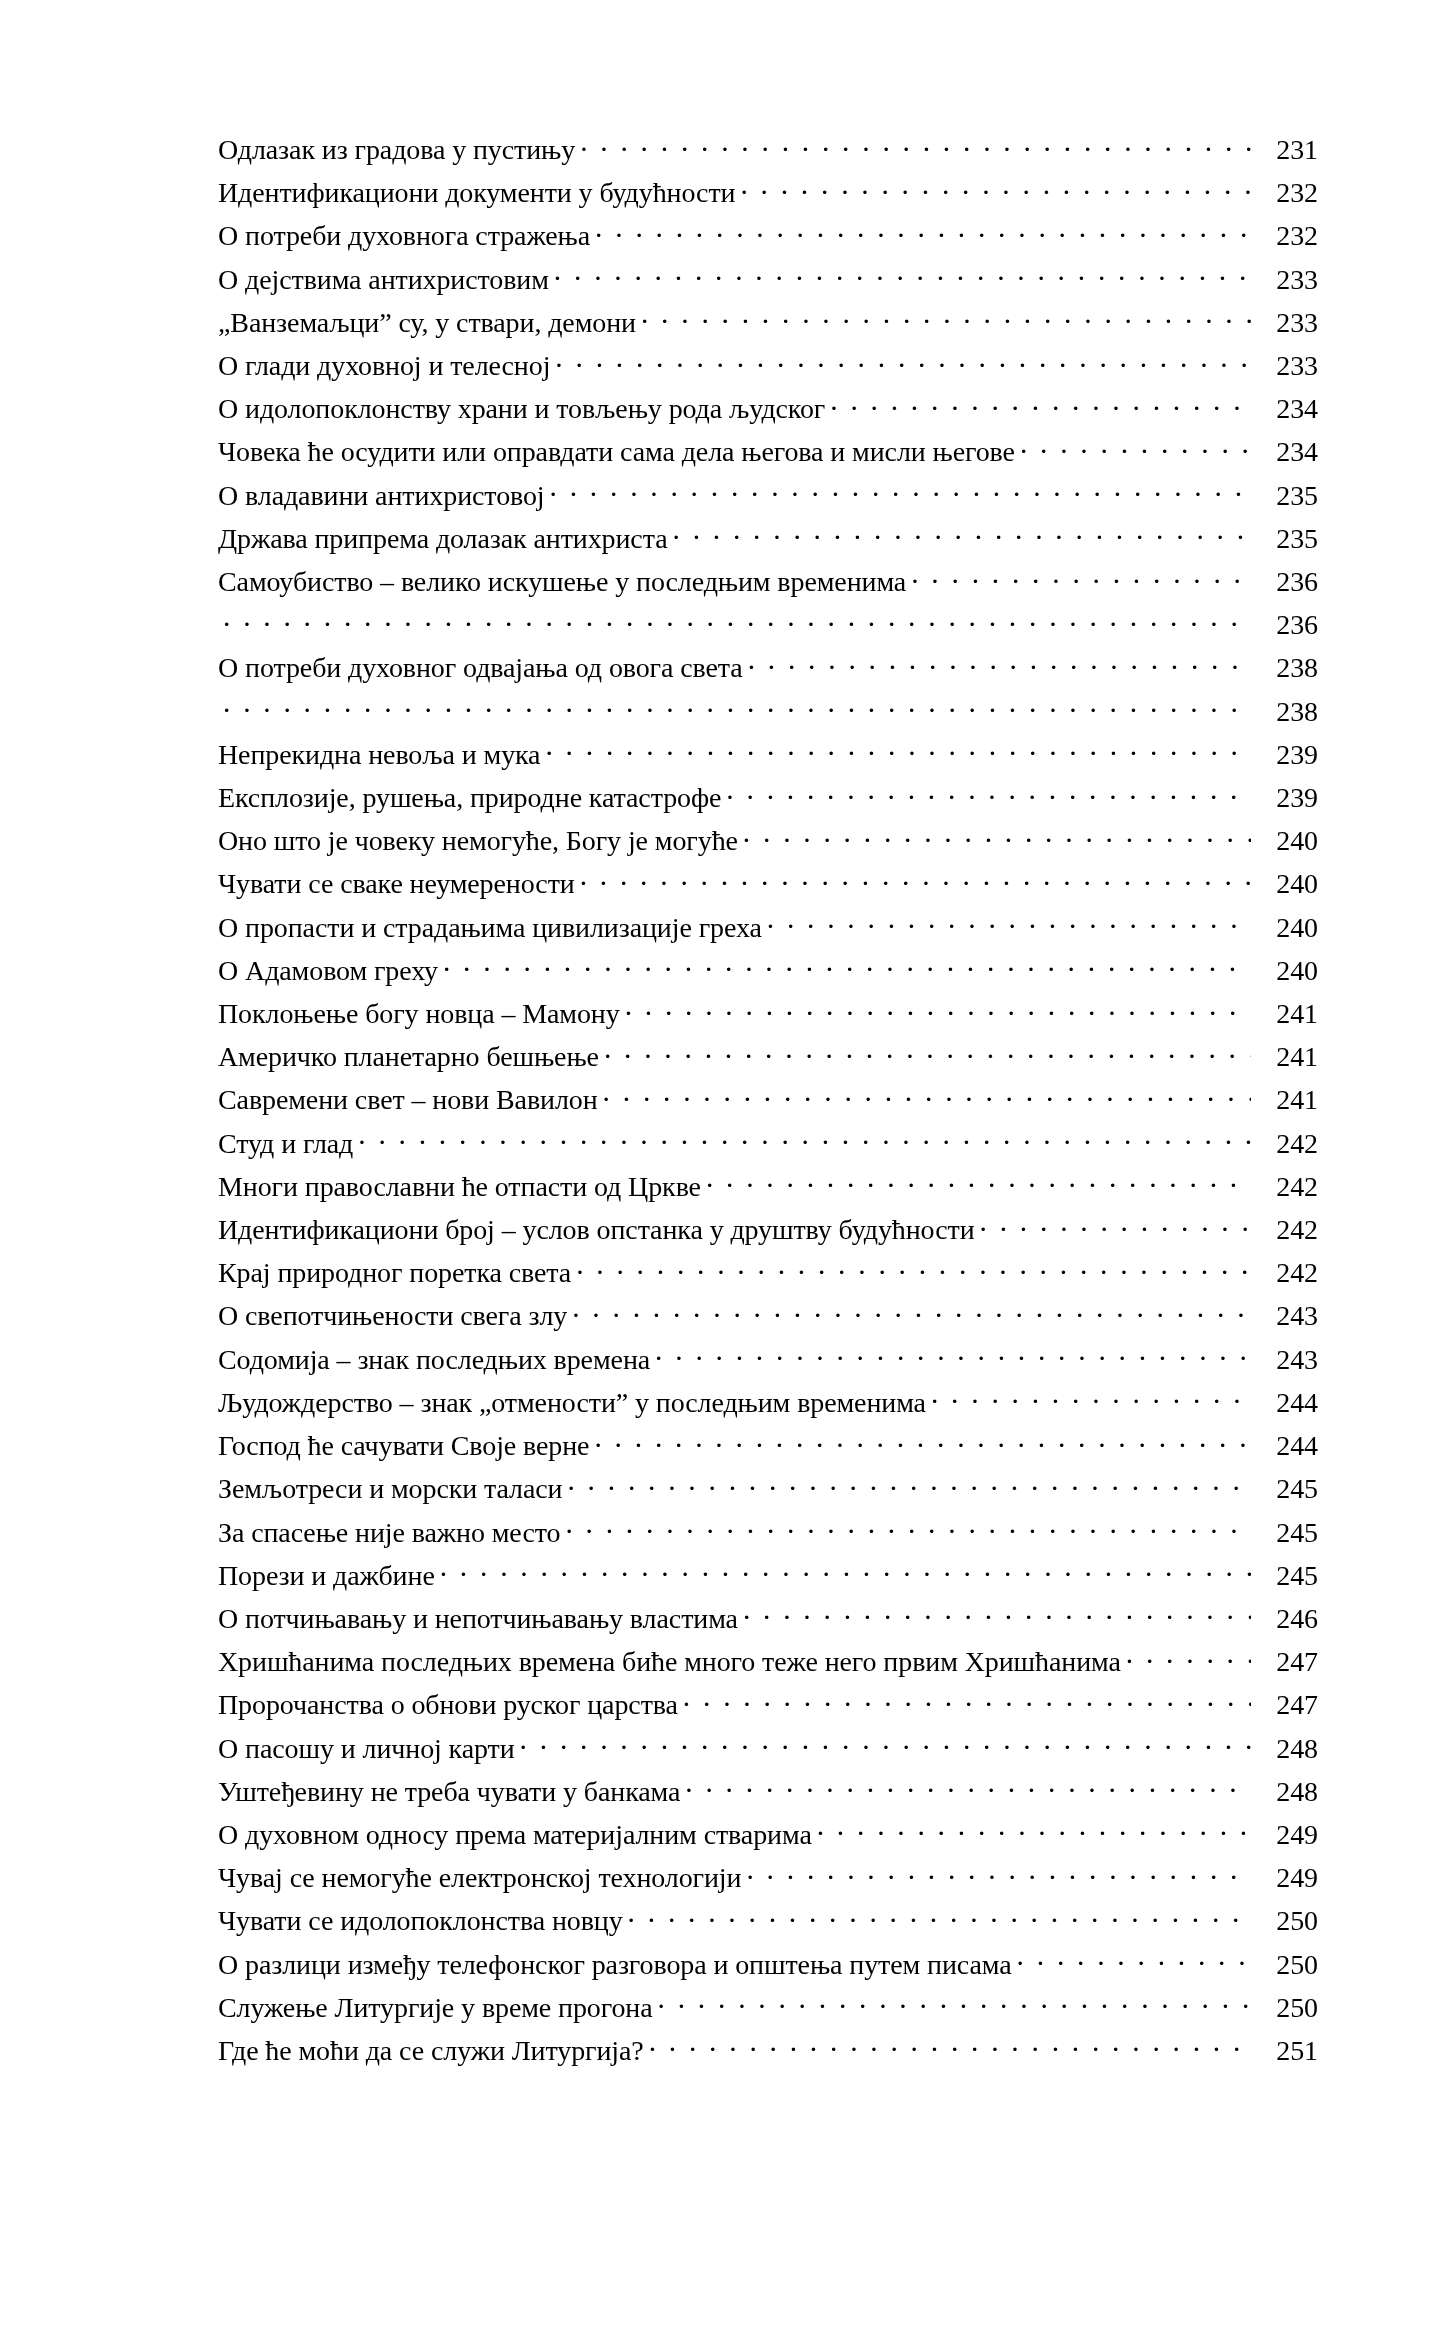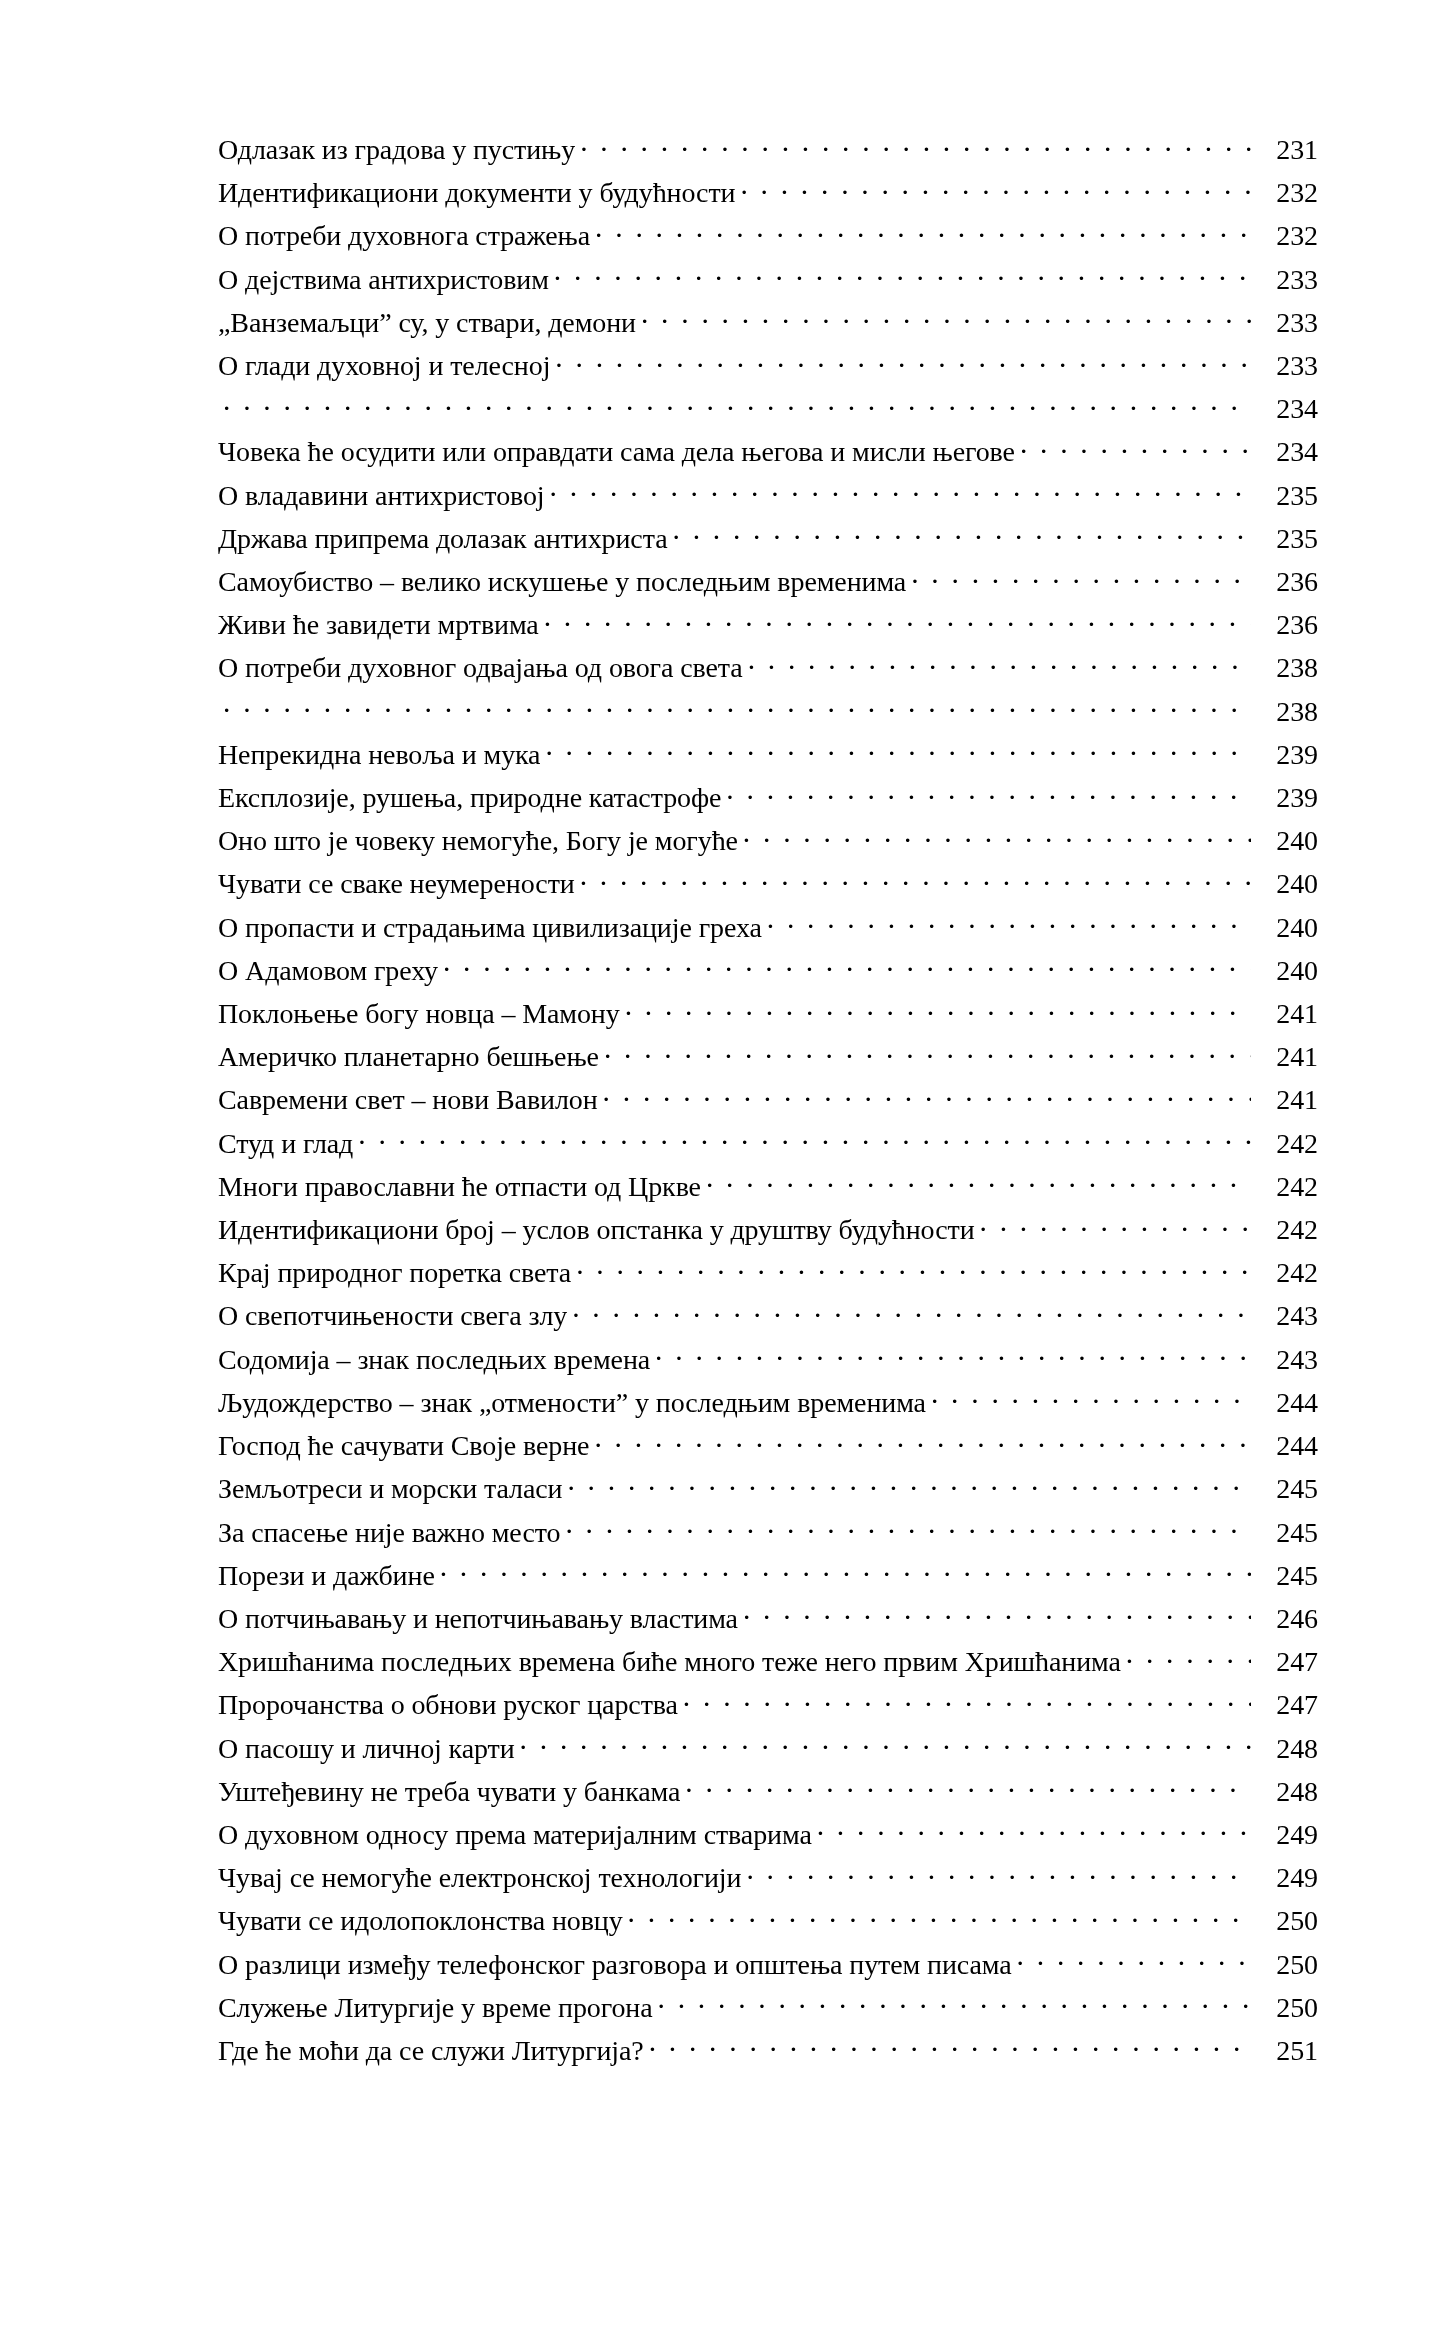--- a/index.html
+++ b/index.html
@@ -106,20 +106,21 @@
         <span class="toc-title">„Ванземаљци” су, у ствари, демони</span>
         <span class="toc-leader"></span>
         <span class="toc-page">233</span>
       </div>
       <div class="toc-entry">
         <span class="toc-title">О глади духовној и телесној</span>
         <span class="toc-leader"></span>
         <span class="toc-page">233</span>
       </div>
       <div class="toc-entry">
+        <span class="toc-title">О идолопоклонству храни и товљењу рода људског</span>
         <span class="toc-leader"></span>
         <span class="toc-page">234</span>
       </div>
       <div class="toc-entry">
         <span class="toc-title">Човека ће осудити или оправдати сама дела његова и мисли његове</span>
         <span class="toc-leader"></span>
         <span class="toc-page">234</span>
       </div>
       <div class="toc-entry">
         <span class="toc-title">О владавини антихристовој</span>
@@ -130,21 +131,20 @@
         <span class="toc-title">Држава припрема долазак антихриста</span>
         <span class="toc-leader"></span>
         <span class="toc-page">235</span>
       </div>
       <div class="toc-entry">
         <span class="toc-title">Самоубиство – велико искушење у последњим временима</span>
         <span class="toc-leader"></span>
         <span class="toc-page">236</span>
       </div>
       <div class="toc-entry">
-        <span class="toc-title">Живи ће завидети мртвима</span>
         <span class="toc-leader"></span>
         <span class="toc-page">236</span>
       </div>
       <div class="toc-entry">
         <span class="toc-title">О потреби духовног одвајања од овога света</span>
         <span class="toc-leader"></span>
         <span class="toc-page">238</span>
       </div>
       <div class="toc-entry">
         <span class="toc-leader"></span>

